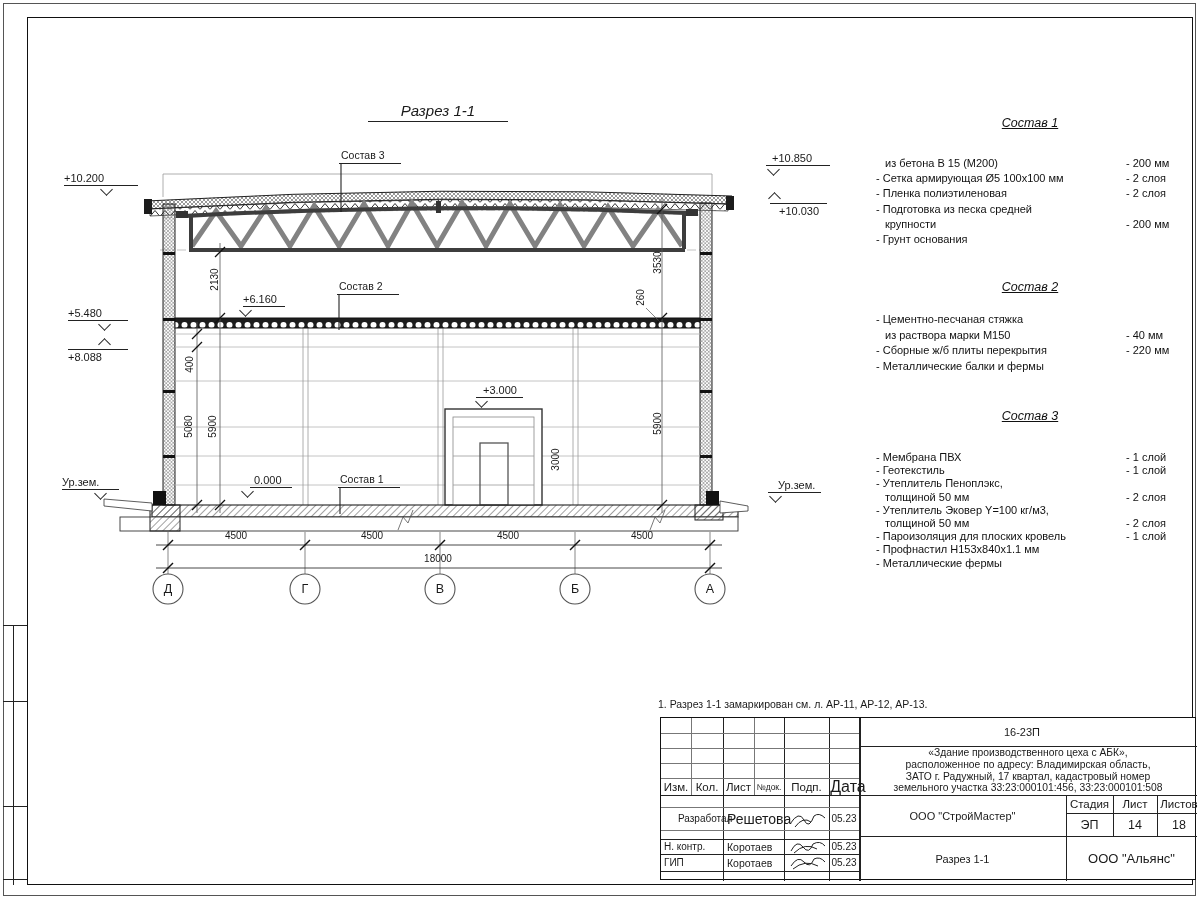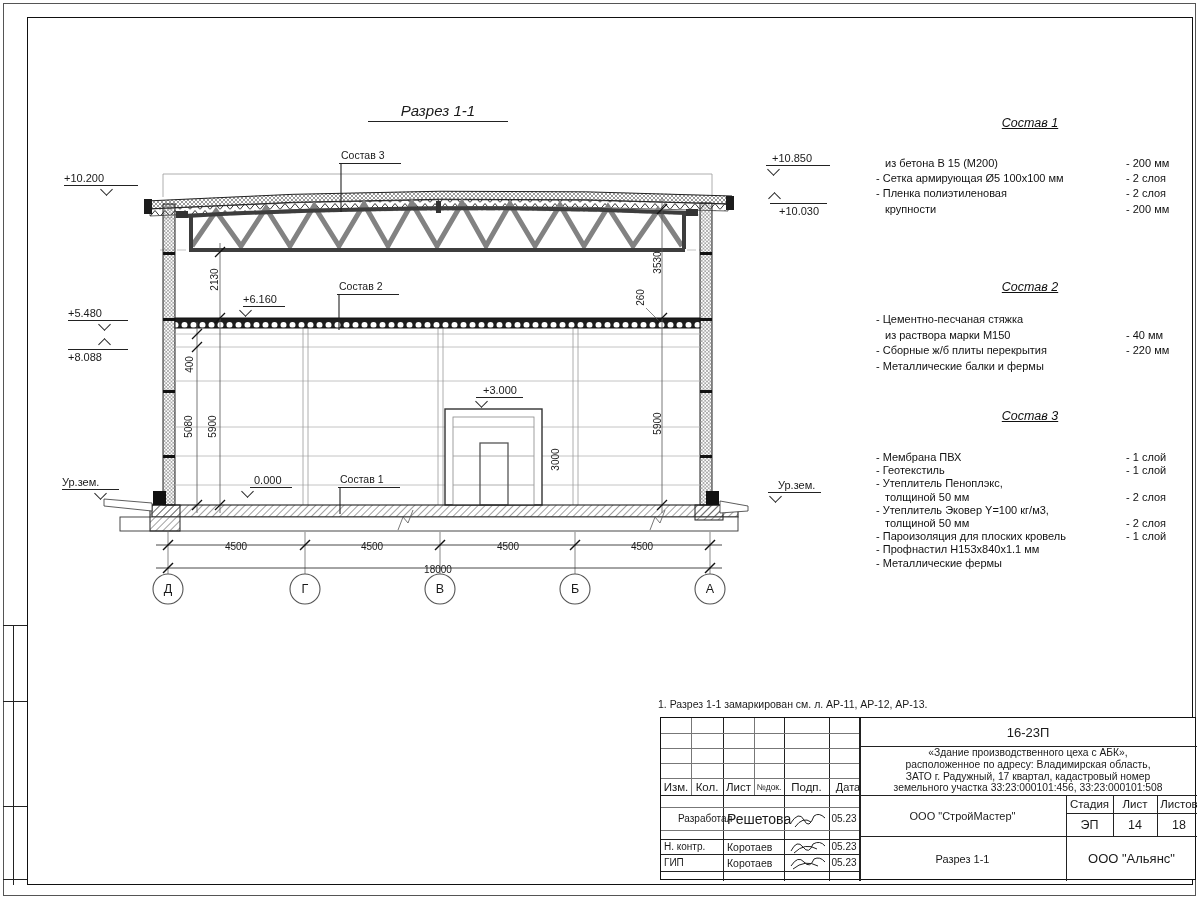--- a/index.html
+++ b/index.html
@@ -3,21 +3,21 @@
 <meta charset="utf-8">
 <style>
   html,body { margin:0; padding:0; }
   body {
     width:1200px; height:900px; position:relative; overflow:hidden;
     background:#ffffff; color:#1a1a1a;
     font-family:"Liberation Sans", sans-serif;
   }
   .t { position:absolute; white-space:nowrap; }
   .dimv { transform:rotate(-90deg); transform-origin:center; text-align:center; font-size:10px; }
-  .dimh { text-align:center; font-size:10px;margin-top:11px; }
+  .dimh { text-align:center; font-size:10px; }
   .axis { font-size:12.5px; text-align:center; }
   .elev { font-size:11px; }
   .elev .sh { display:inline-block; border-bottom:1px solid #222; padding-bottom:1px; }
   .elev.top .sh { border-bottom:none; border-top:1px solid #222; padding-top:1px; }
   .vmark { position:absolute; width:8px; height:8px; }
   .vmark.down { border-left:1.3px solid #222; border-bottom:1.3px solid #222; transform:rotate(-45deg); }
   .vmark.up { border-top:1.3px solid #222; border-right:1.3px solid #222; transform:rotate(-45deg); }
   .lead { font-size:10.5px; border-bottom:1px solid #222; padding:0 16px 2px 2px; }
   .maintitle { font-style:italic; font-size:15px; text-align:center;
     border-bottom:1.2px solid #222; padding-bottom:2px; }
@@ -290,22 +290,30 @@
       </div>
     <div class="crow">
         <span class="ctext">- Сетка армирующая Ø5 100х100 мм</span>
         <span class="cval">- 2 слоя</span>
       </div>
     <div class="crow">
         <span class="ctext">- Пленка полиэтиленовая</span>
         <span class="cval">- 2 слоя</span>
       </div>
     <div class="crow">
+        <span class="ctext">- Подготовка из песка средней</span>
+        <span class="cval"></span>
+      </div>
+    <div class="crow">
         <span class="ctext ind">крупности</span>
         <span class="cval">- 200 мм</span>
+      </div>
+    <div class="crow">
+        <span class="ctext">- Грунт основания</span>
+        <span class="cval"></span>
       </div>
   </div>
 </div>
 
 <div class="comp comp2" style="left:876px; top:280px;">
   <h3>Состав 2</h3>
   <div class="rows">
     <div class="crow">
         <span class="ctext">- Цементно-песчаная стяжка</span>
         <span class="cval"></span>
@@ -395,21 +403,21 @@
   <div class="ln" style="left:198px; top:28px; width:338px; height:1.2px;"></div>
   <div class="ln" style="left:198px; top:77px; width:338px; height:1.4px;"></div>
   <div class="ln" style="left:405px; top:95px; width:131px; height:1.1px;"></div>
   <div class="ln" style="left:198px; top:118px; width:338px; height:1.4px;"></div>
 
   <div class="cell" style="left:0; top:60px; width:30px; height:17px; font-size:11.5px;">Изм.</div>
   <div class="cell" style="left:30px; top:60px; width:32px; height:17px; font-size:11.5px;">Кол.</div>
   <div class="cell" style="left:62px; top:60px; width:31px; height:17px; font-size:11.5px;">Лист</div>
   <div class="cell" style="left:93px; top:60px; width:30px; height:17px; font-size:8.5px;">№док.</div>
   <div class="cell" style="left:123px; top:60px; width:45px; height:17px; font-size:11.5px;">Подп.</div>
-  <div class="cell" style="left:168px; top:60px; width:38px; height:17px; font-size:11px;">Дата</div>
+  <div class="cell" style="left:168px; top:60px; width:38px; height:17px; font-size:16px;">Дата</div>
 
   <div class="cell left" style="left:17px; top:89px; width:59px; height:23px; font-size:10px;">Разработал</div>
   <div class="cell left" style="left:66px; top:89px; width:57px; height:23px; font-size:14px;">Решетова</div>
   <div class="cell" style="left:168px; top:89px; width:30px; height:23px; font-size:10px;">05.23</div>
 
   <div class="cell left" style="left:3px; top:121px; width:59px; height:15px; font-size:10px;">Н. контр.</div>
   <div class="cell left" style="left:66px; top:121px; width:57px; height:15px; font-size:10.5px;">Коротаев</div>
   <div class="cell" style="left:168px; top:121px; width:30px; height:15px; font-size:10px;">05.23</div>
 
   <div class="cell left" style="left:3px; top:136px; width:59px; height:17px; font-size:10px;">ГИП</div>
@@ -419,21 +427,21 @@
   <svg class="frame" style="left:126px; top:90px;" width="41" height="22">
     <path d="M3,16 Q12,2 17,12 T27,8 Q32,4 38,10 M8,19 Q16,8 24,14" stroke="#222" stroke-width="1" fill="none"></path>
   </svg>
   <svg class="frame" style="left:126px; top:119px;" width="41" height="19">
     <path d="M4,14 Q10,2 16,10 T26,7 Q33,3 38,9 M7,16 Q18,5 30,12" stroke="#222" stroke-width="1" fill="none"></path>
   </svg>
   <svg class="frame" style="left:126px; top:135px;" width="41" height="19">
     <path d="M4,13 Q11,2 17,9 T27,6 Q33,3 38,9 M6,16 Q18,6 31,13" stroke="#222" stroke-width="1" fill="none"></path>
   </svg>
 
-  <div class="cell" style="left:198px; top:0; width:338px; height:28px; font-size:13px;">16-23П</div>
+  <div class="cell" style="left:192px; top:0; width:338px; height:28px; font-size:11px;">16-23П</div>
   <div class="objlines" style="left:202px; top:28px; width:330px; height:49px;">
     <div>«Здание производственного цеха с АБК»,</div>
     <div>расположенное по адресу: Владимирская область,</div>
     <div>ЗАТО г. Радужный, 17 квартал, кадастровый номер</div>
     <div>земельного участка 33:23:000101:456, 33:23:000101:508</div>
   </div>
   <div class="cell" style="left:198px; top:77px; width:207px; height:41px; font-size:11px;">ООО "СтройМастер"</div>
   <div class="cell" style="left:198px; top:118px; width:207px; height:45px; font-size:11px;">Разрез 1-1</div>
 
   <div class="cell" style="left:405px; top:77px; width:47px; height:18px; font-size:11.5px;">Стадия</div>

